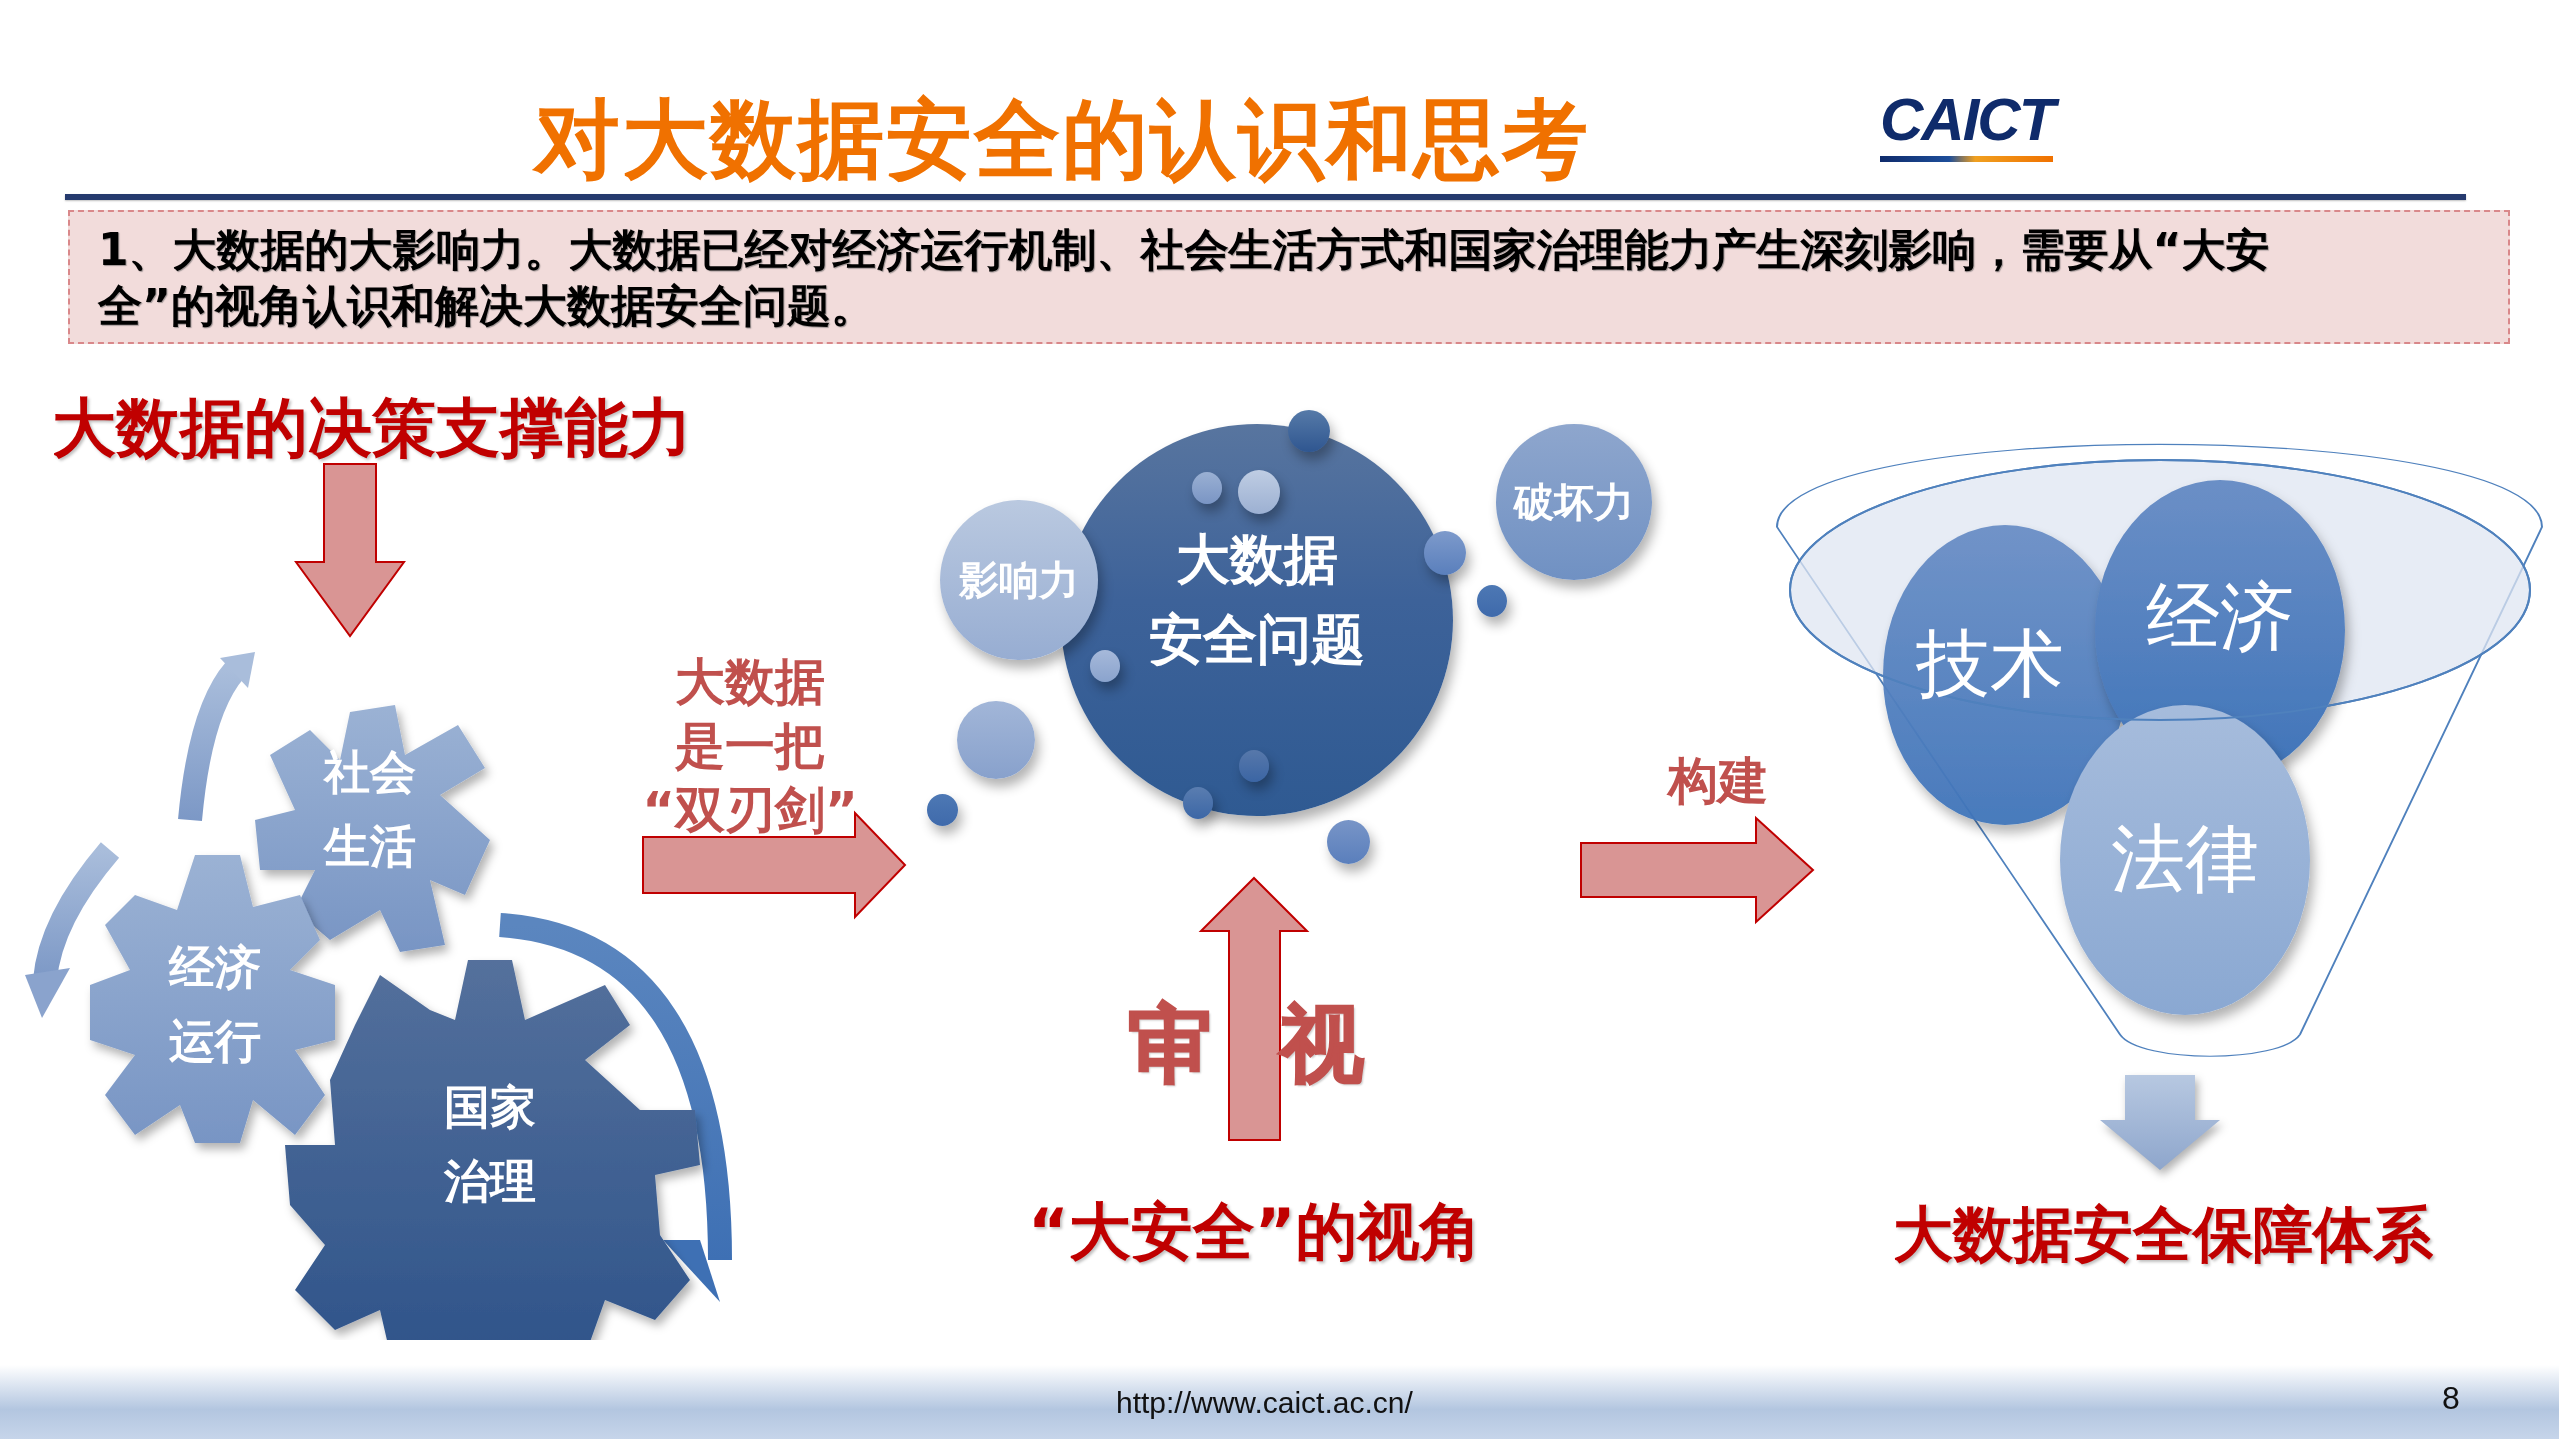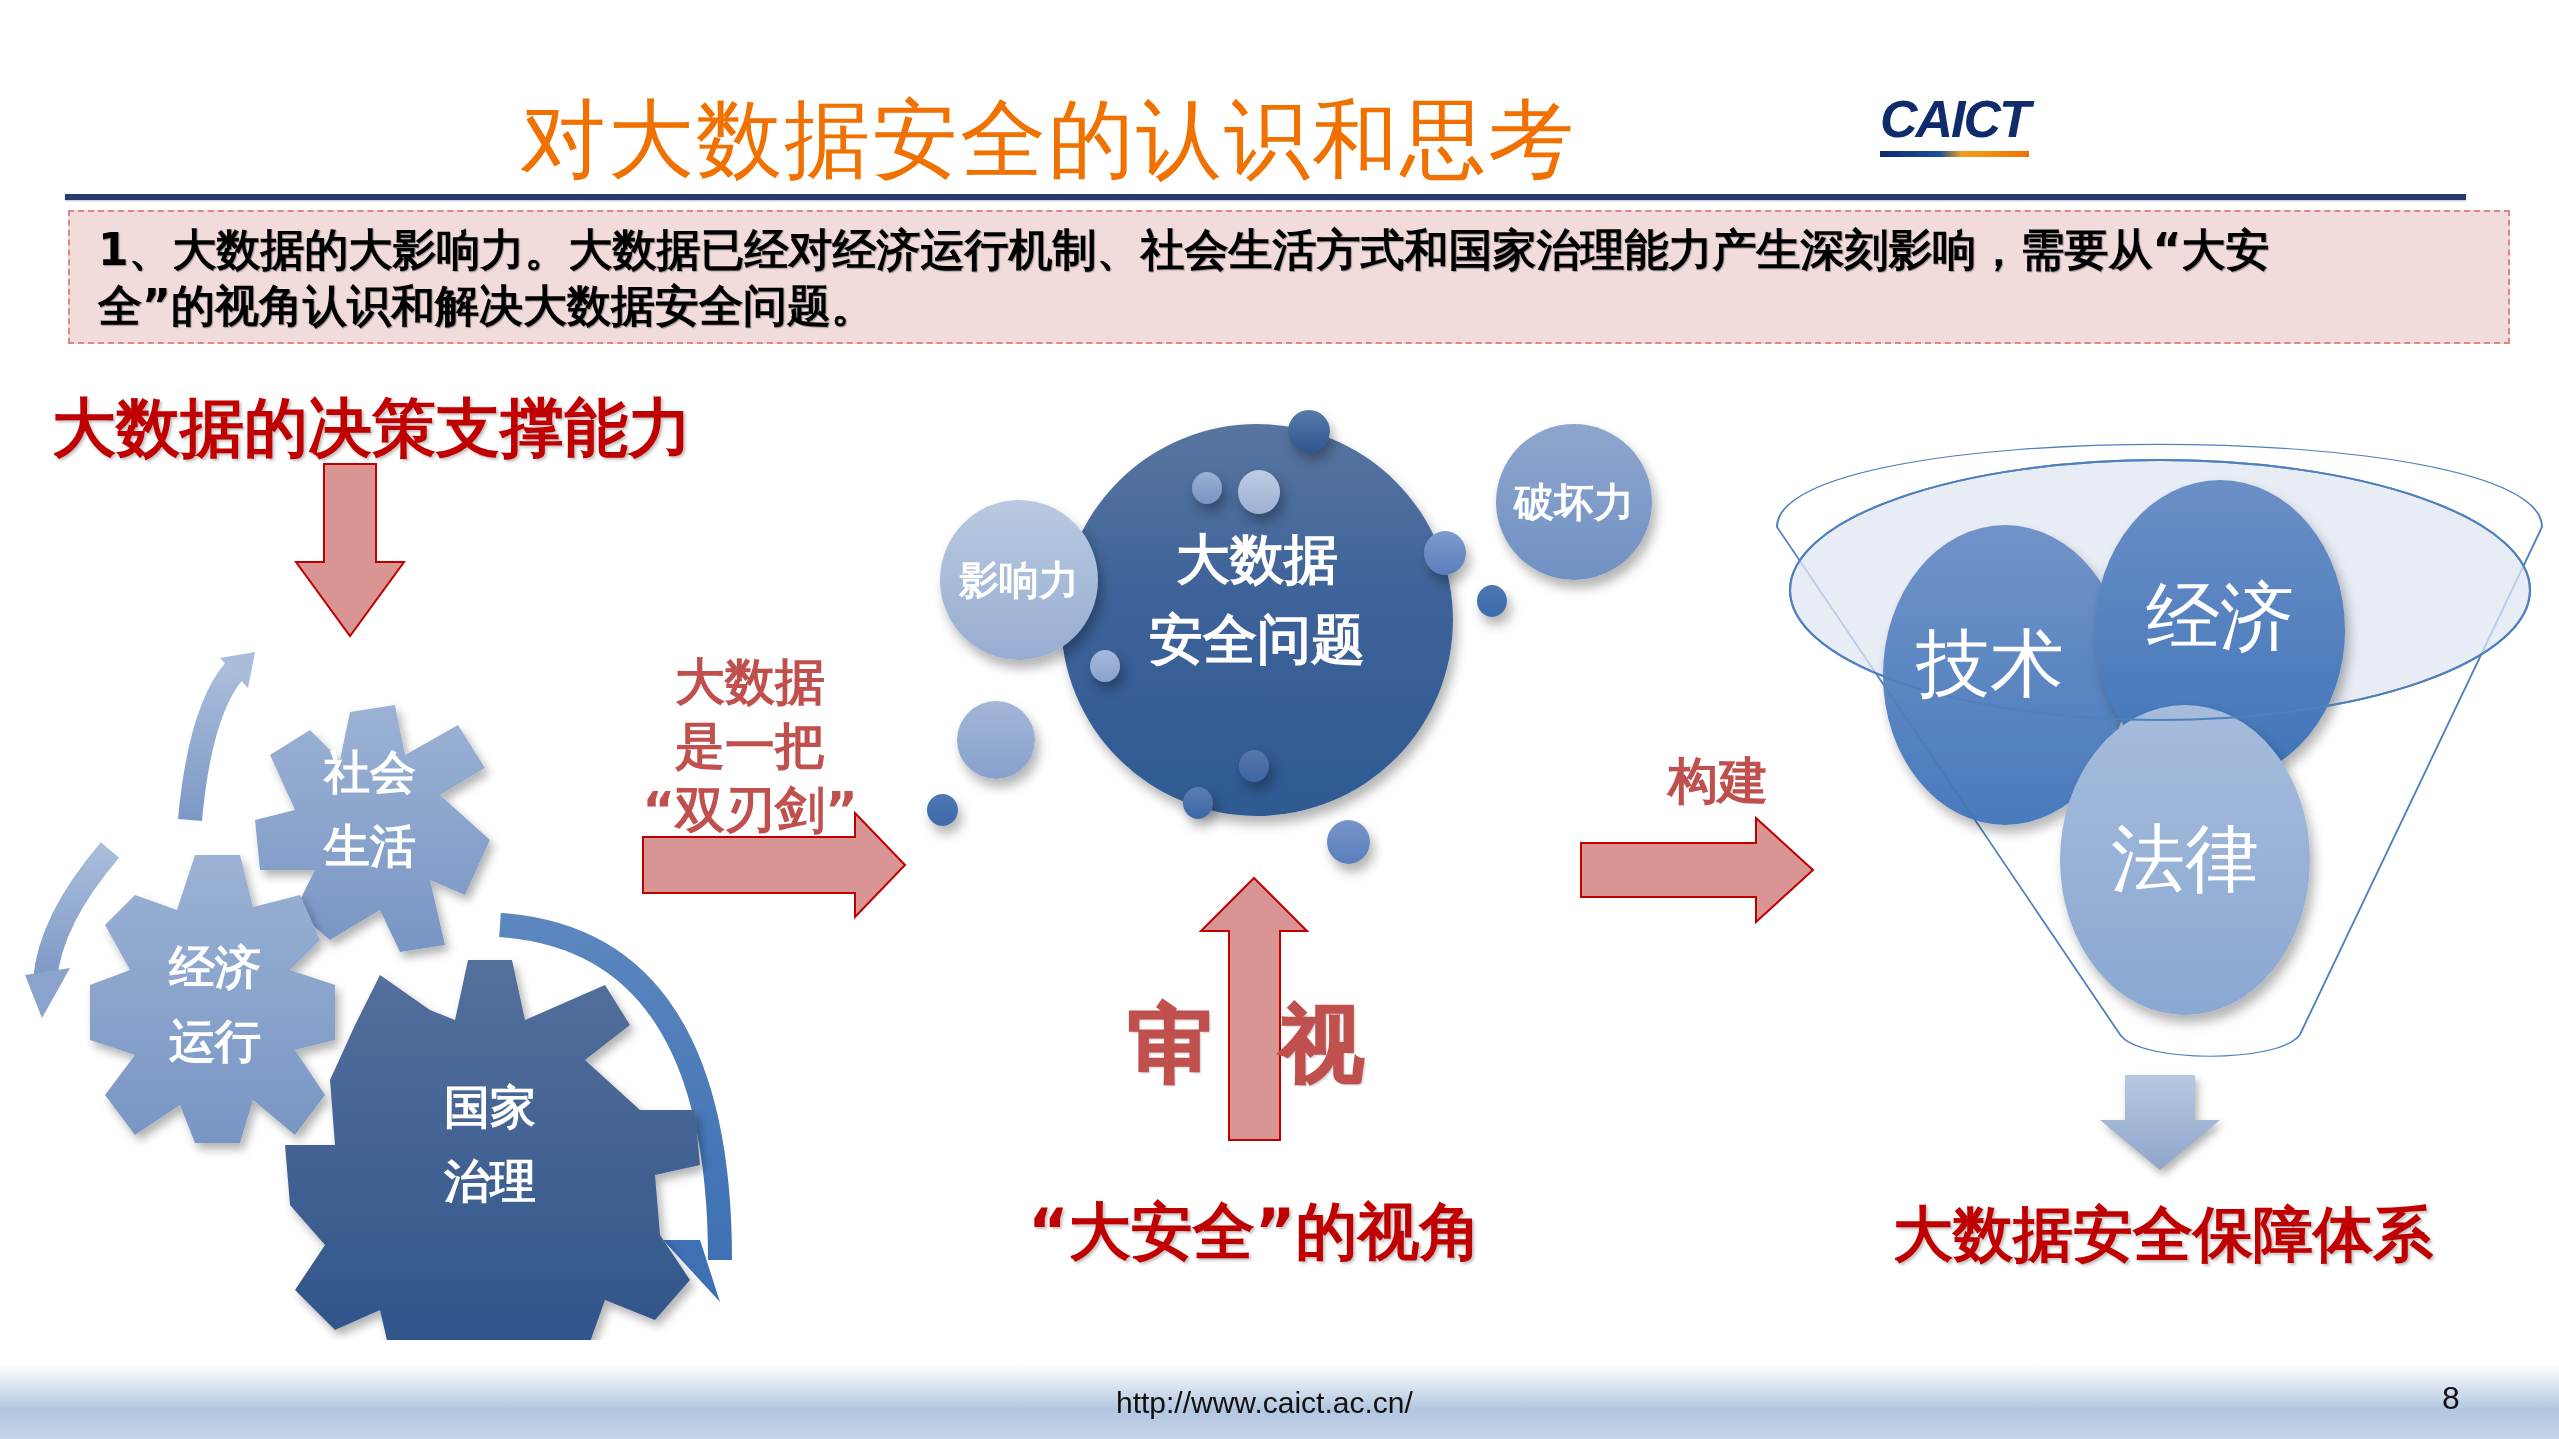--- a/index.html
+++ b/index.html
@@ -1,22 +1,22 @@
 <!DOCTYPE html>
 <html><head>
 <meta charset="utf-8">
 <style>
   html, body { margin:0; padding:0; }
   body { width:2559px; height:1439px; position:relative; overflow:hidden; background:#ffffff;
          font-family:"DejaVu Sans","Liberation Sans",sans-serif; }
   .abs { position:absolute; }
-  .title { left:520px; top:82px; width:1070px; text-align:left; font-size:86px; font-weight:normal;
+  .title { left:520px; top:82px; width:1070px; text-align:right; font-size:86px; font-weight:bold;
            color:#f07100; letter-spacing:2px; white-space:nowrap; }
   .logo { left:1880px; top:88px; height:70px; display:flex; align-items:center; }
-  .logo-en { font-family:"Liberation Sans",sans-serif; font-weight:bold; font-size:52px; color:#0f2b6b;
+  .logo-en { font-family:"Liberation Sans",sans-serif; font-weight:bold; font-size:60px; color:#0f2b6b;
              font-style:italic; letter-spacing:-2px; position:relative; padding-bottom:8px; }
   .logo-en::after { content:""; position:absolute; left:0; right:0; bottom:0; height:6px;
              background:linear-gradient(90deg,#0f2b6b 0%,#1d4e9a 40%,#f0a020 55%,#f07100 100%); }
   .logo-cn { font-size:58px; font-weight:bold; color:#0f2b6b; margin-left:16px; letter-spacing:1px; }
   .header-rule { left:65px; top:194px; width:2401px; height:6px; background:#253a6e;
                  box-shadow:0 1px 2px rgba(0,0,0,0.25); }
   .intro-box { left:68px; top:210px; width:2442px; height:134px; background:#f2dcdb;
                border:2px dashed #d9888a; box-sizing:border-box; padding:10px 28px;
                font-size:44px; font-weight:bold; color:#000; line-height:56px;
                text-shadow:1px 1px 1px rgba(90,90,90,0.55); }

